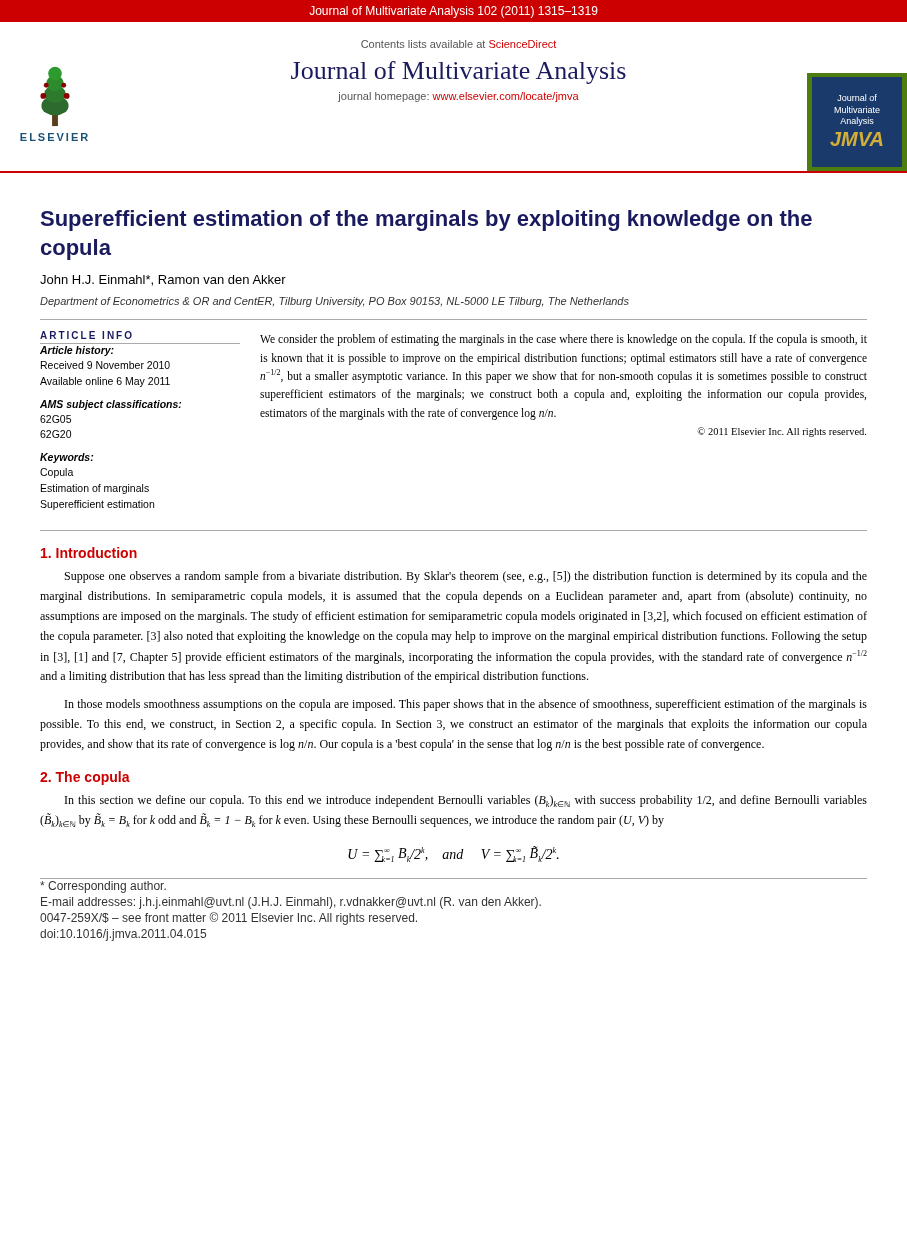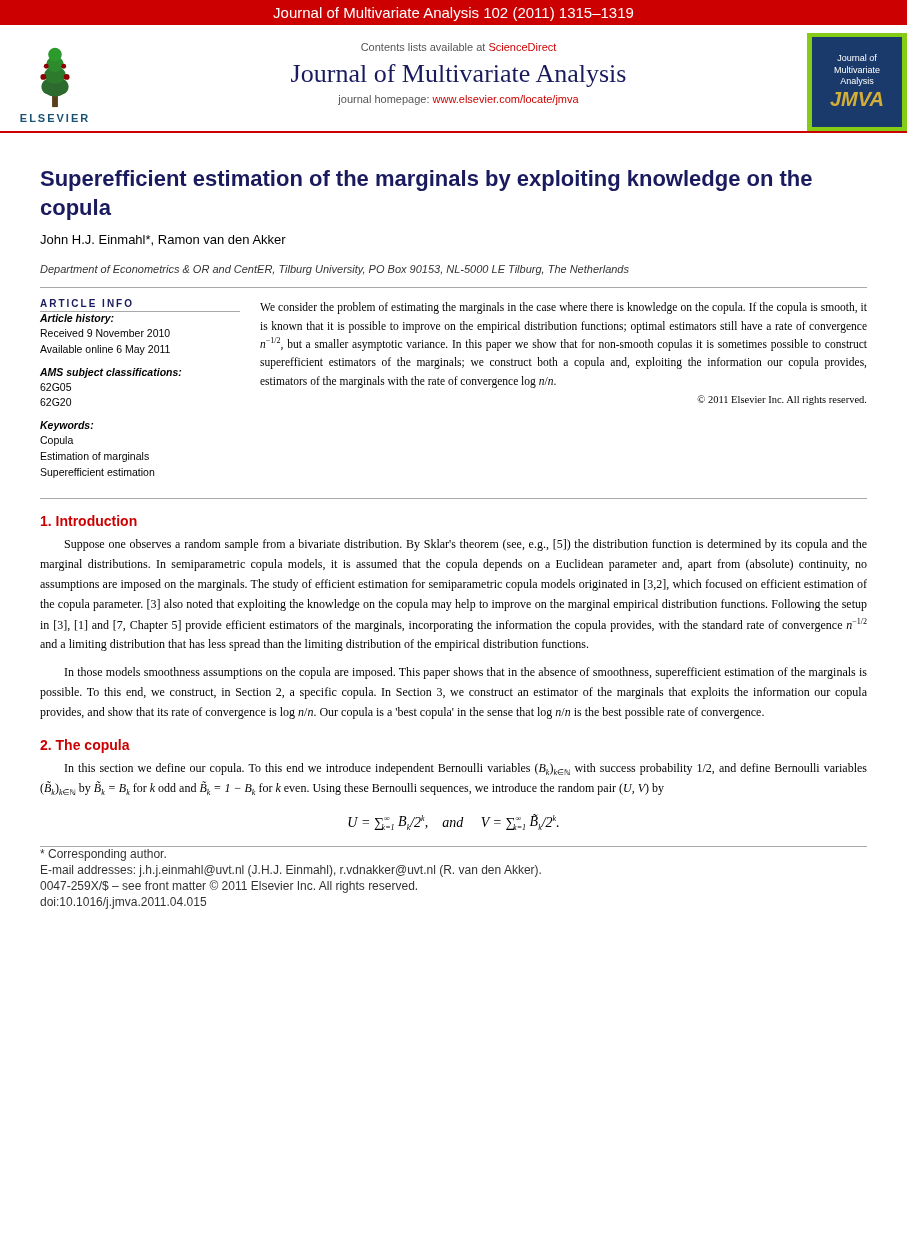--- a/index.html
+++ b/index.html
@@ -10,21 +10,21 @@
       color: #000;
       width: 907px;
       min-height: 1238px;
     }
 
     
     .top-bar {
       background: #c00;
       color: #fff;
       text-align: center;
-      font-size: 15px;
+      font-size: 12px;
       padding: 4px 0;
       font-family: Arial, sans-serif;
     }
 
     
     .journal-header {
       display: flex;
       align-items: stretch;
       border-bottom: 2px solid #c00;
       padding: 8px 0 0 0;
@@ -88,29 +88,30 @@
       font-family: Arial, sans-serif;
     }
 
     .journal-homepage a {
       color: #c00;
       text-decoration: none;
     }
 
     .header-right {
       width: 100px;
-      background: #84cc16;
+      background: #4d7c0f;
       display: flex;
       align-items: center;
       justify-content: center;
       color: #fff;
       font-size: 10px;
       font-family: Arial, sans-serif;
       text-align: center;
       padding: 4px;
+      margin-top: 43px;
     }
 
     .jmva-box {
       background: #1a3a6b;
       color: #fff;
       width: 90px;
       height: 90px;
       display: flex;
       flex-direction: column;
       align-items: center;
@@ -142,21 +143,21 @@
       font-weight: bold;
       color: #1a1a5e;
       margin: 16px 0 10px 0;
       line-height: 1.3;
       font-family: Arial, sans-serif;
     }
 
     .authors {
       font-size: 13px;
       color: #000;
-      margin-bottom: 16px;
+      margin-bottom: 8px;
       font-family: Arial, sans-serif;
     }
 
     .affiliation {
       font-size: 11px;
       font-style: italic;
       color: #333;
       margin-bottom: 12px;
       font-family: Arial, sans-serif;
     }

